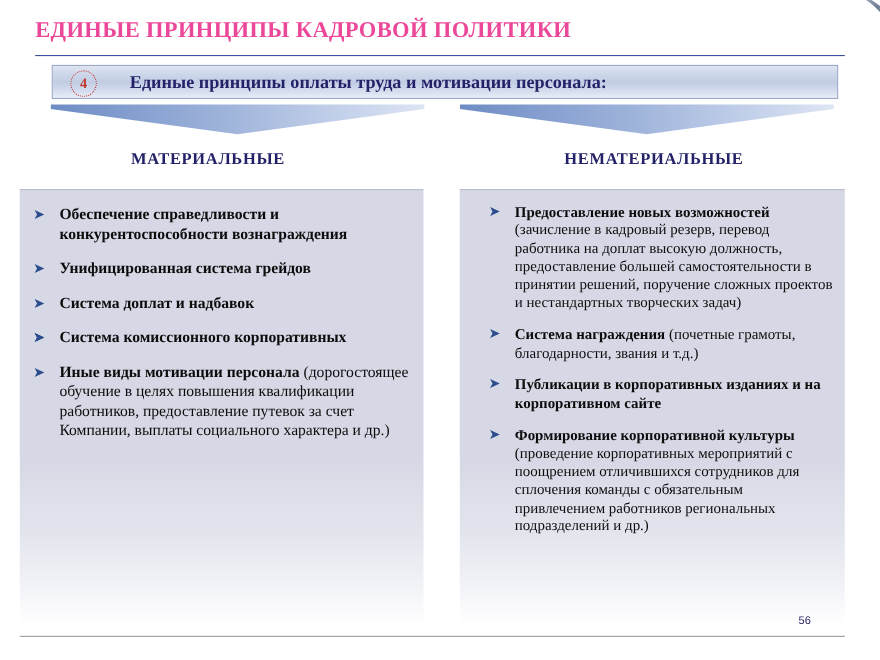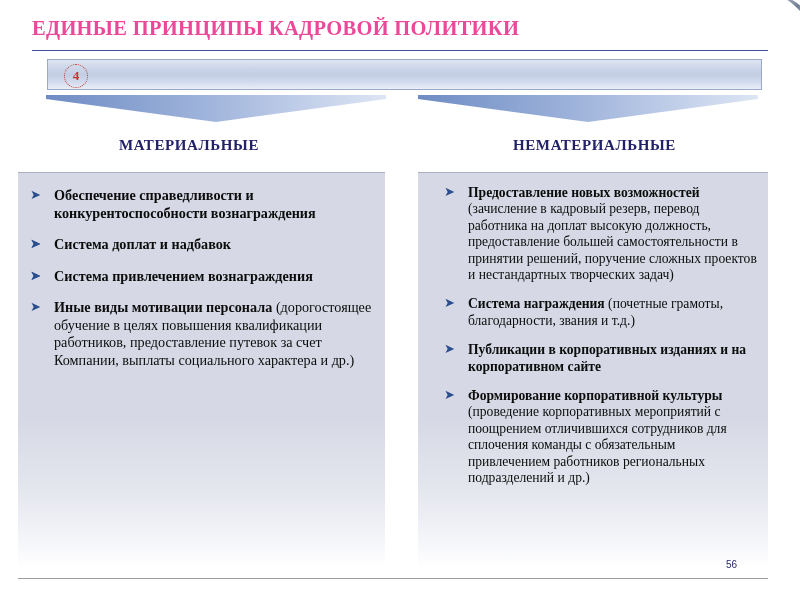--- a/index.html
+++ b/index.html
@@ -210,20 +210,21 @@
       <path d="M60,22 C80,6 110,-2 138,-1 C112,4 84,14 66,30 Z" fill="#0f1724" opacity="0.55"></path>
     </g>
   </svg>
 </div>
 
 <div id="slide-title">ЕДИНЫЕ ПРИНЦИПЫ КАДРОВОЙ ПОЛИТИКИ</div>
 <div id="title-rule"></div>
 
 <div id="banner">
   <div id="banner-badge">4</div>
+  <div id="banner-text">Единые принципы оплаты труда и мотивации персонала:</div>
 </div>
 
 <div class="chevron left">
   <svg width="340" height="30" viewBox="0 0 340 30" preserveAspectRatio="none">
     <defs>
       <linearGradient id="chevgradA" x1="0" y1="0" x2="1" y2="0">
         <stop offset="0%" stop-color="#6e8cc4"></stop>
         <stop offset="45%" stop-color="#9db2da"></stop>
         <stop offset="100%" stop-color="#dde5f4"></stop>
       </linearGradient>
@@ -243,24 +244,24 @@
     <polygon points="0,2 340,2 340,6 170,29 0,6" fill="url(#chevgradB)"></polygon>
   </svg>
 </div>
 
 <div id="header-material" class="col-header">МАТЕРИАЛЬНЫЕ</div>
 <div id="header-nonmaterial" class="col-header">НЕМАТЕРИАЛЬНЫЕ</div>
 
 <div id="panel-material" class="panel">
   <ul class="panel-list">
       <li class="bullet-item"><span class="bullet-marker">➤</span><span class="bullet-strong">Обеспечение справедливости и конкурентоспособности вознаграждения</span></li>
-      <li class="bullet-item"><span class="bullet-marker">➤</span></li>
+      <li class="bullet-item"><span class="bullet-marker">➤</span><span class="bullet-strong">Унифицированная система грейдов</span></li>
       <li class="bullet-item"><span class="bullet-marker">➤</span><span class="bullet-strong">Система доплат и надбавок</span></li>
       <li class="bullet-item"><span class="bullet-marker">➤</span></li>
-      <li class="bullet-item"><span class="bullet-marker">➤</span><span class="bullet-strong">Система привлечением вознаграждения</span></li>
+      <li class="bullet-item"><span class="bullet-marker">➤</span><span class="bullet-strong">Система комиссионного корпоративных</span></li>
       <li class="bullet-item"><span class="bullet-marker">➤</span><span class="bullet-strong">Иные виды мотивации персонала</span><span class="bullet-note"> (дорогостоящее обучение в целях повышения квалификации работников, предоставление путевок за счет Компании, выплаты социального характера и др.)</span></li>
     </ul>
 </div>
 
 <div id="panel-nonmaterial" class="panel">
   <ul class="panel-list">
       <li class="bullet-item"><span class="bullet-marker">➤</span><span class="bullet-strong">Предоставление новых возможностей</span><span class="bullet-note"> (зачисление в кадровый резерв, перевод работника на доплат высокую должность, предоставление большей самостоятельности в принятии решений, поручение сложных проектов и нестандартных творческих задач)</span></li>
       <li class="bullet-item"><span class="bullet-marker">➤</span><span class="bullet-strong">Система награждения</span><span class="bullet-note"> (почетные грамоты, благодарности, звания и т.д.)</span></li>
       <li class="bullet-item"><span class="bullet-marker">➤</span><span class="bullet-strong">Публикации в корпоративных изданиях и на корпоративном сайте</span></li>
       <li class="bullet-item"><span class="bullet-marker">➤</span><span class="bullet-strong">Формирование корпоративной культуры</span><span class="bullet-note"> (проведение корпоративных мероприятий с поощрением отличившихся сотрудников для сплочения команды с обязательным привлечением работников региональных подразделений и др.)</span></li>

